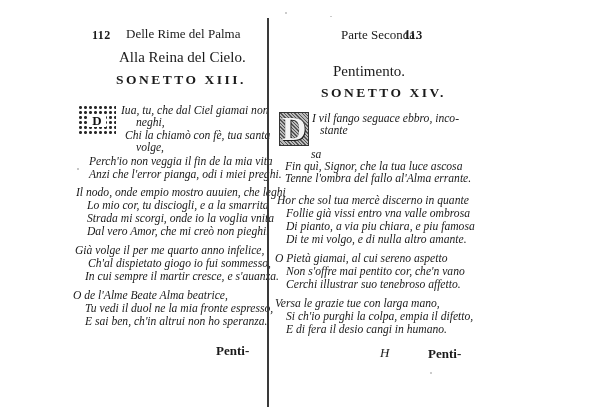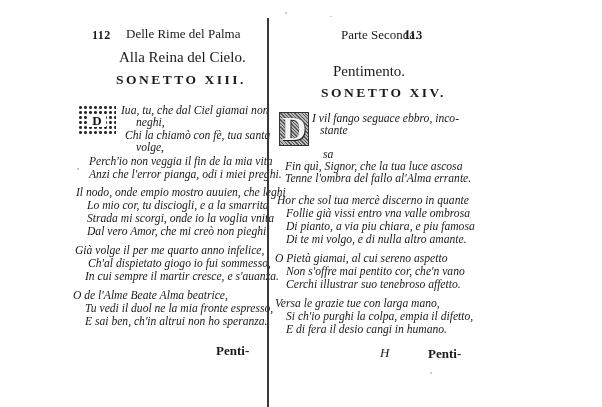--- a/index.html
+++ b/index.html
@@ -98,21 +98,21 @@
 </div>
 
 <div class="initial-ornate">
   <span>D</span>
 </div>
 
 <div class="page right-page" style="pointer-events:none;">
 
   <div class="abs verse" style="left:43px; top:112px;">I vil fango seguace ebbro, inco-</div>
   <div class="abs verse" style="left:51px; top:124px;">stante</div>
-  <div class="abs verse" style="left:54px; top:148px;">sa</div>
+  <div class="abs verse" style="left:42px; top:148px;">sa</div>
   <div class="abs verse" style="left:16px; top:160px;">Fin quì, Signor, che la tua luce ascosa</div>
   <div class="abs verse" style="left:16px; top:172px;">Tenne l'ombra del fallo al'Alma errante.</div>
 
   <div class="abs verse" style="left:8px; top:194px;">Hor che sol tua mercè discerno in quante</div>
   <div class="abs verse" style="left:17px; top:207px;">Follie già vissi entro vna valle ombrosa</div>
   <div class="abs verse" style="left:17px; top:220px;">Di pianto, a via piu chiara, e piu famosa</div>
   <div class="abs verse" style="left:17px; top:233px;">Di te mi volgo, e di nulla altro amante.</div>
 
   <div class="abs verse" style="left:6px; top:252px;">O Pietà giamai, al cui sereno aspetto</div>
   <div class="abs verse" style="left:17px; top:265px;">Non s'offre mai pentito cor, che'n vano</div>

